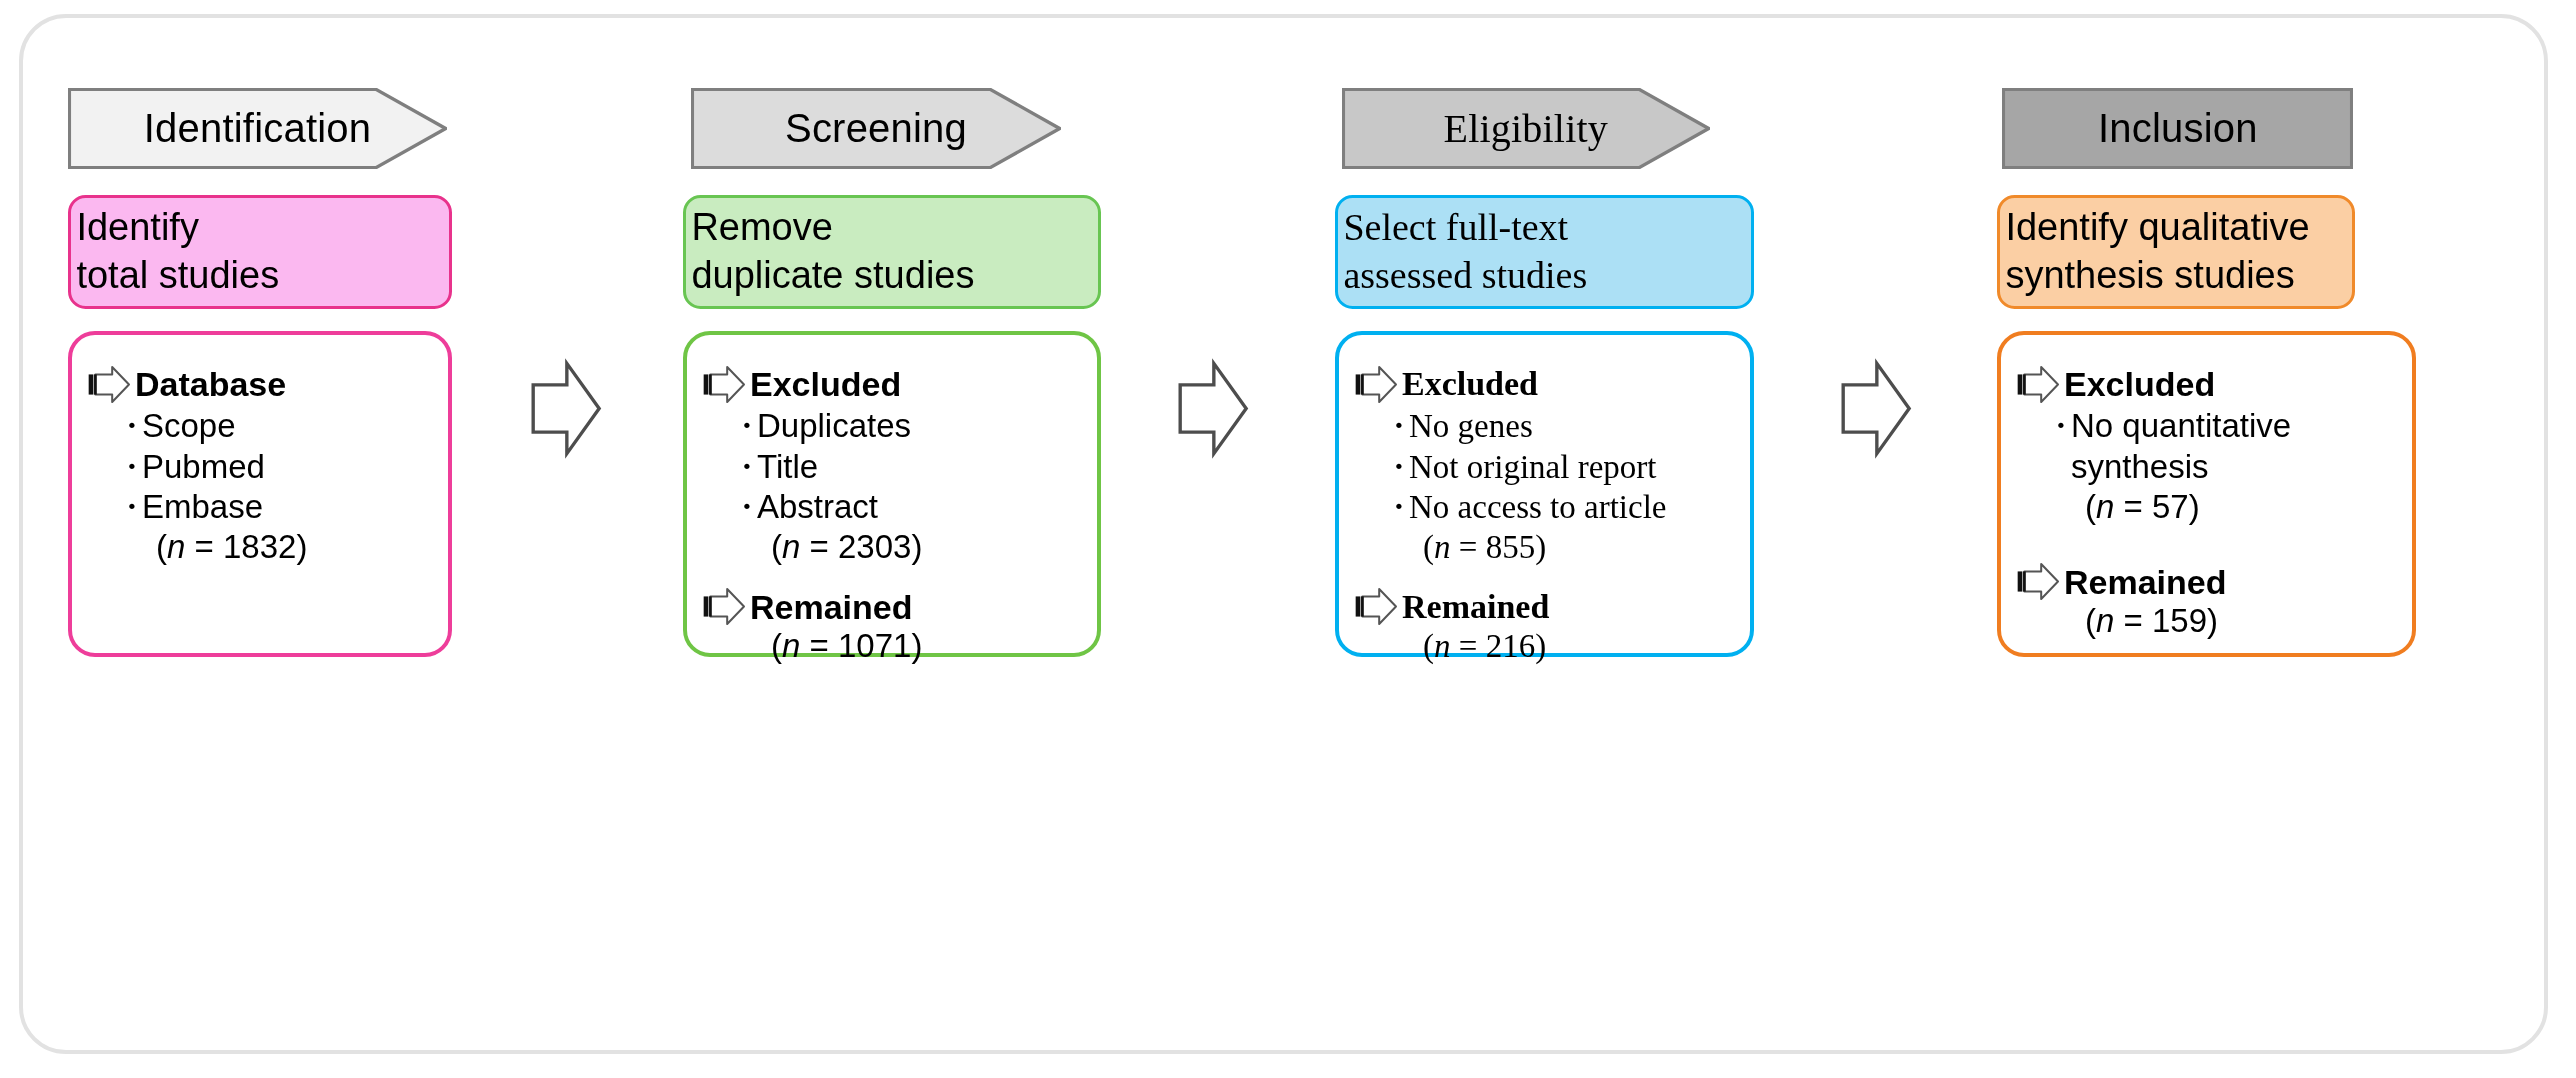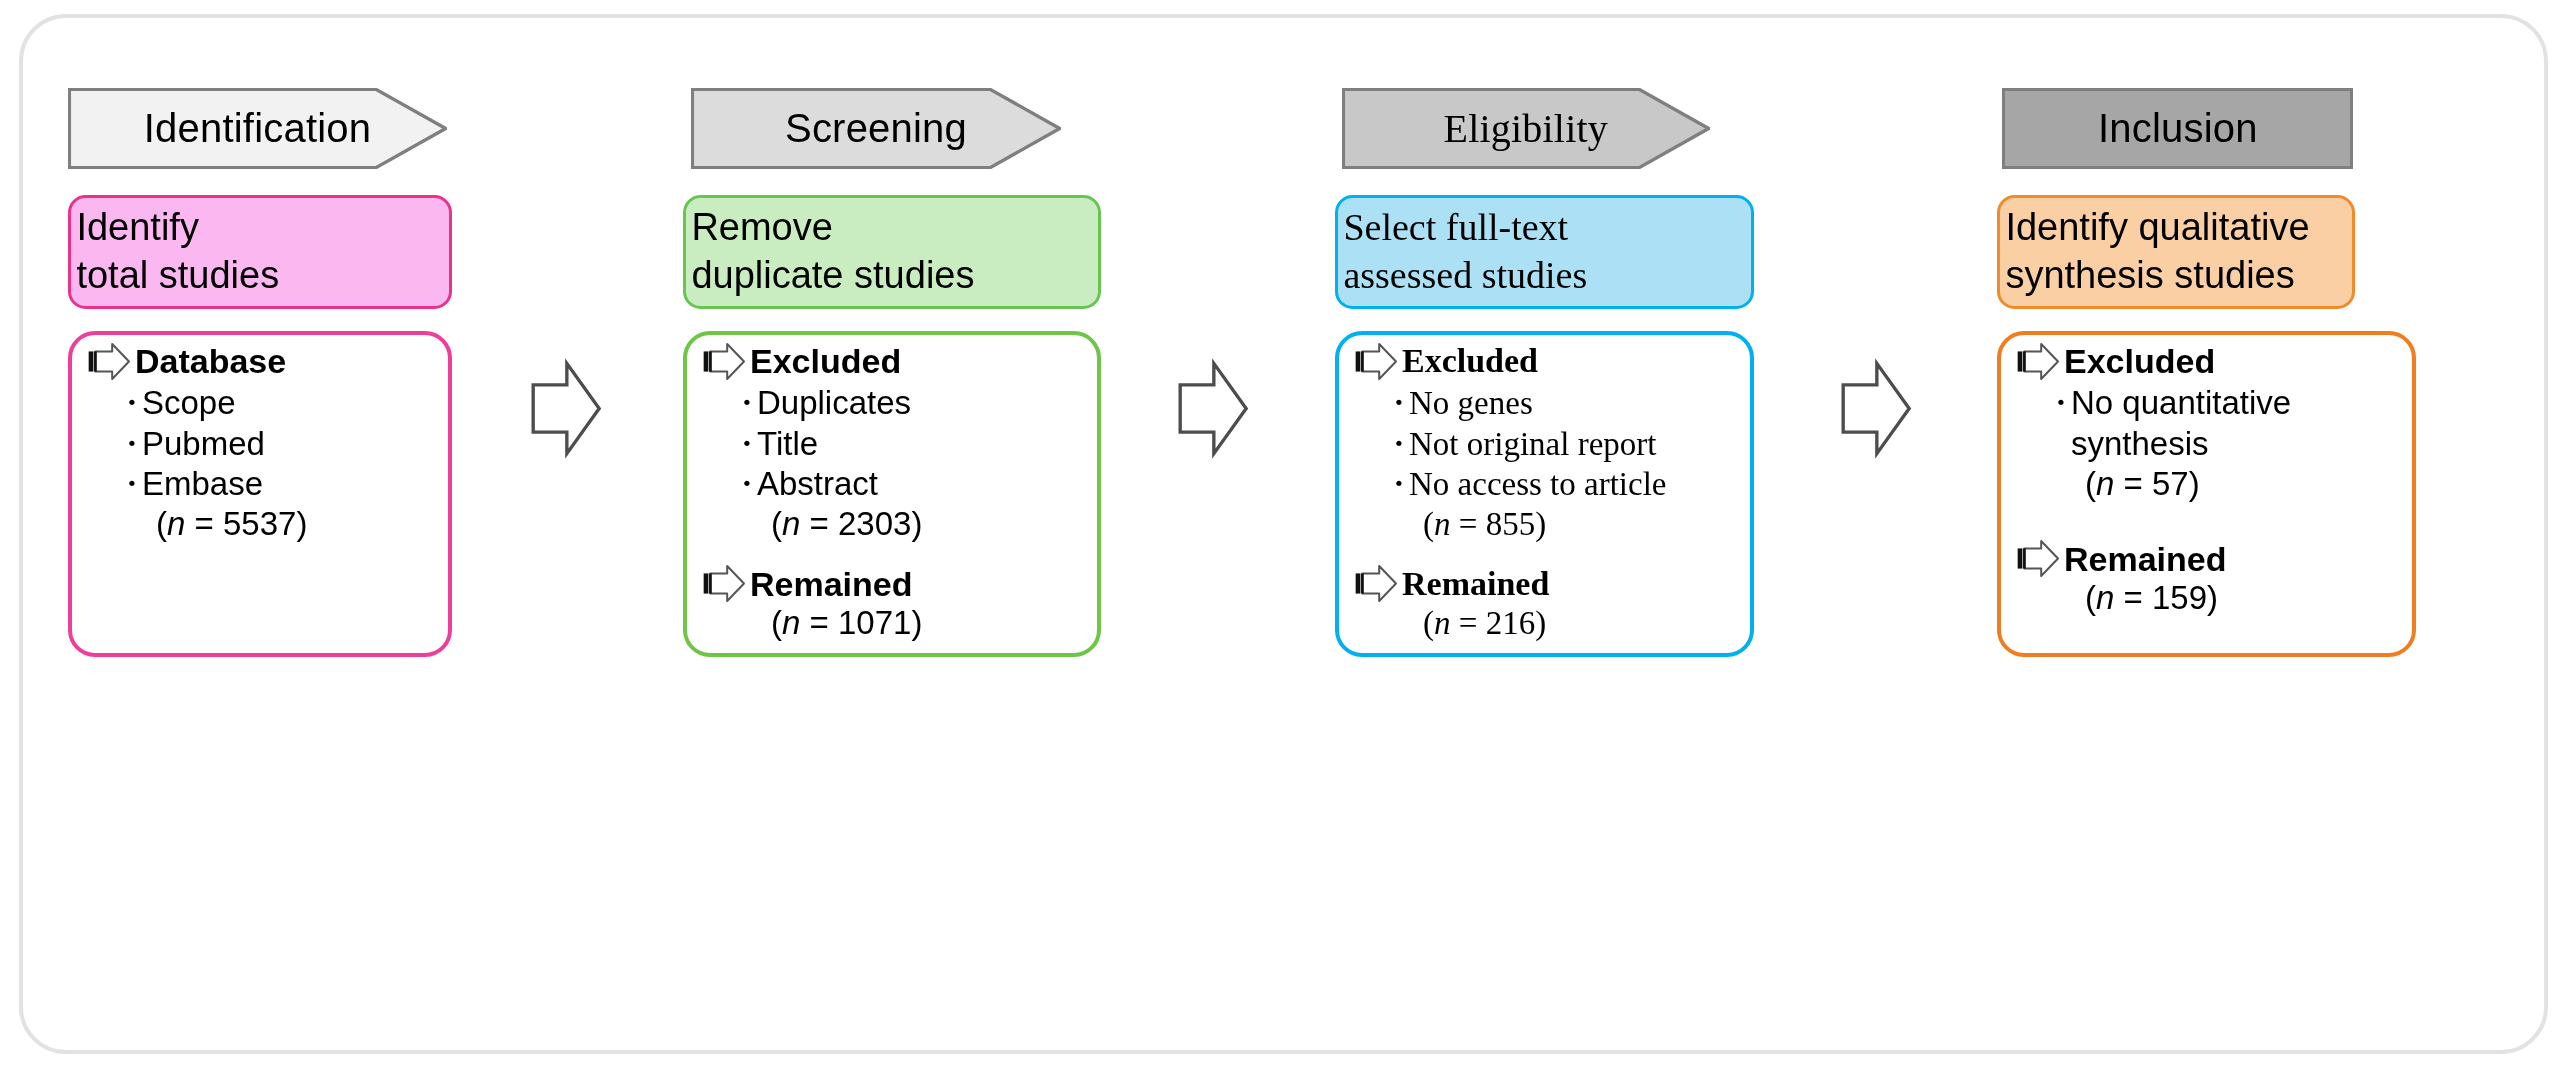--- a/index.html
+++ b/index.html
@@ -98,21 +98,21 @@
   .mb-1 { width: 418px; background: #c9ecc0; border: 3.4px solid #68c552; }
   .mb-2 { width: 419px; background: #ace0f5; border: 3.4px solid #00b0f0; }
   .mb-3 { width: 358px; background: #fbcfa4; border: 3.4px solid #f08a2a; }
 
   
   .detail-box {
     margin-top: 21.6px;
     border-radius: 27px;
     box-sizing: border-box;
     background: #ffffff;
-    padding: 7px 12px 15px 12px;
+    padding: 30px 12px 15px 12px;
     height: 326px;
   }
   .db-0 { width: 384px; border: 4px solid #ee3d9a; }
   .db-1 { width: 418px; border: 4px solid #6fc545; }
   .db-2 { width: 419px; border: 4px solid #00b0f0; }
   .db-3 { width: 419px; border: 4px solid #f07d20; }
 
   
   .detail-head {
     display: flex;
@@ -212,21 +212,21 @@
           <span class="detail-head-label">Database</span>
         </div>
 
         <ul class="bullet-list">
           <li>Scope</li>
           <li>Pubmed</li>
           <li>Embase</li>
         </ul>
 
         <div class="count-line">
-          <span>(</span><span class="it">n</span><span> = </span><span>5537</span><span>)</span>
+          <span>(</span><span class="it">n</span><span> = </span><span>1832</span><span>)</span>
         </div>
 
       </div>
     </div>
 
     <div class="col col-1">
 
       <div class="stage-header h1">
         <svg class="chev-shape" viewBox="0 0 548 120" preserveAspectRatio="none">
           <polygon points="2,2 443,2 546,60 443,118 2,118" fill="#dcdcdc" stroke="#7f7f7f" stroke-width="5"></polygon>

